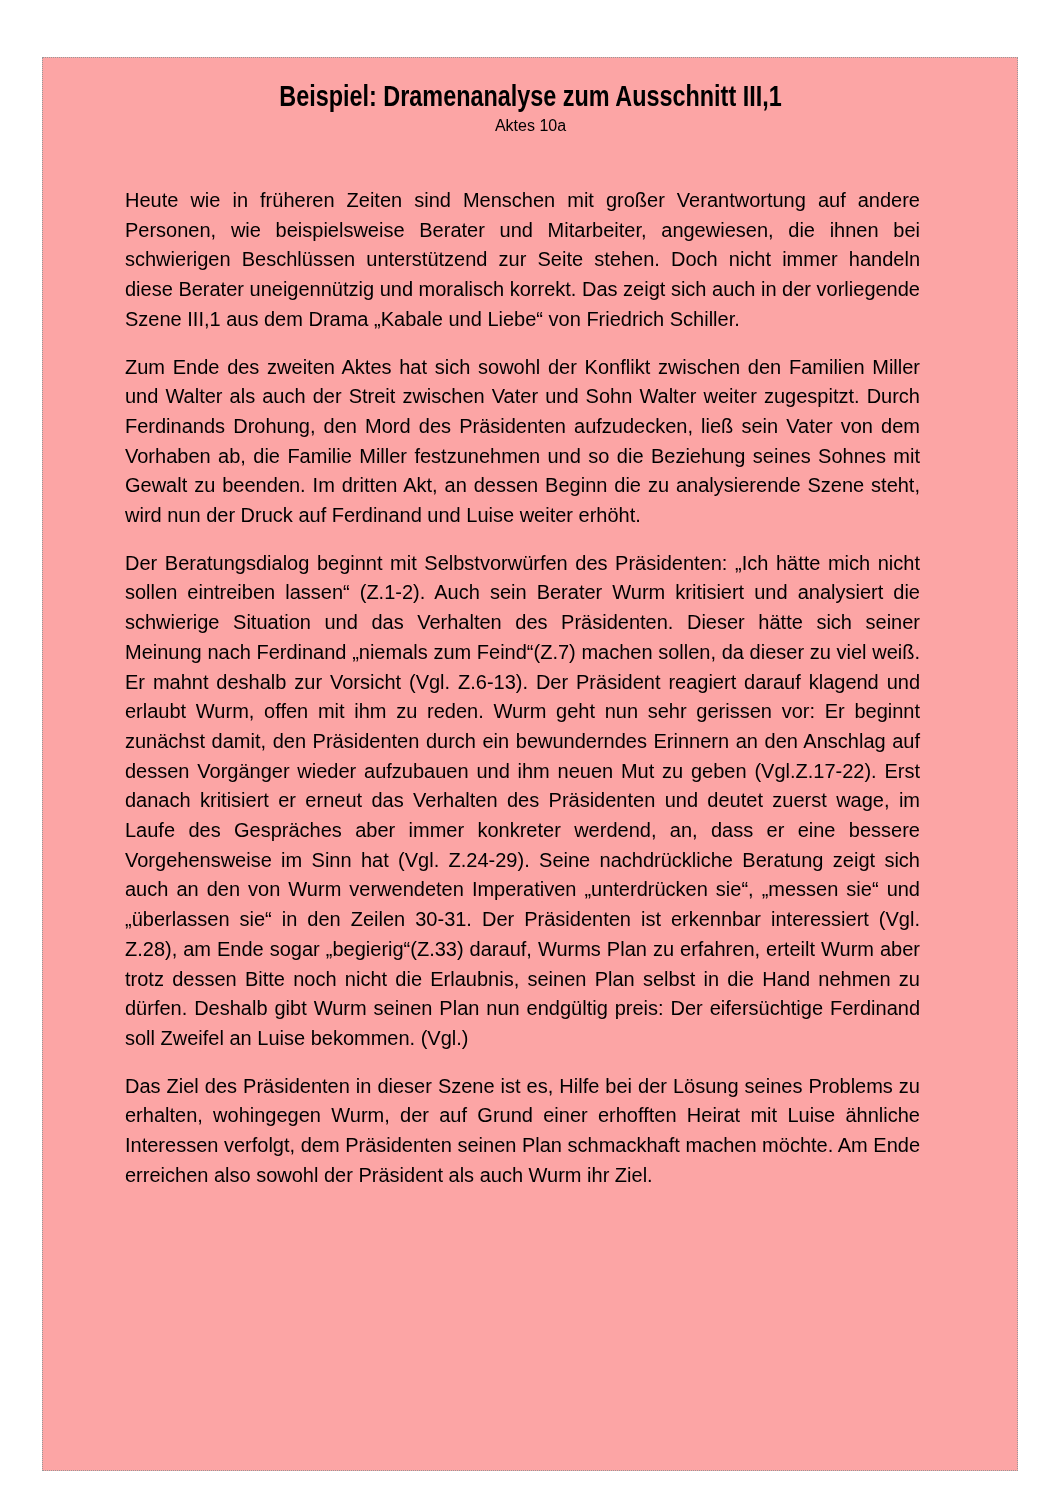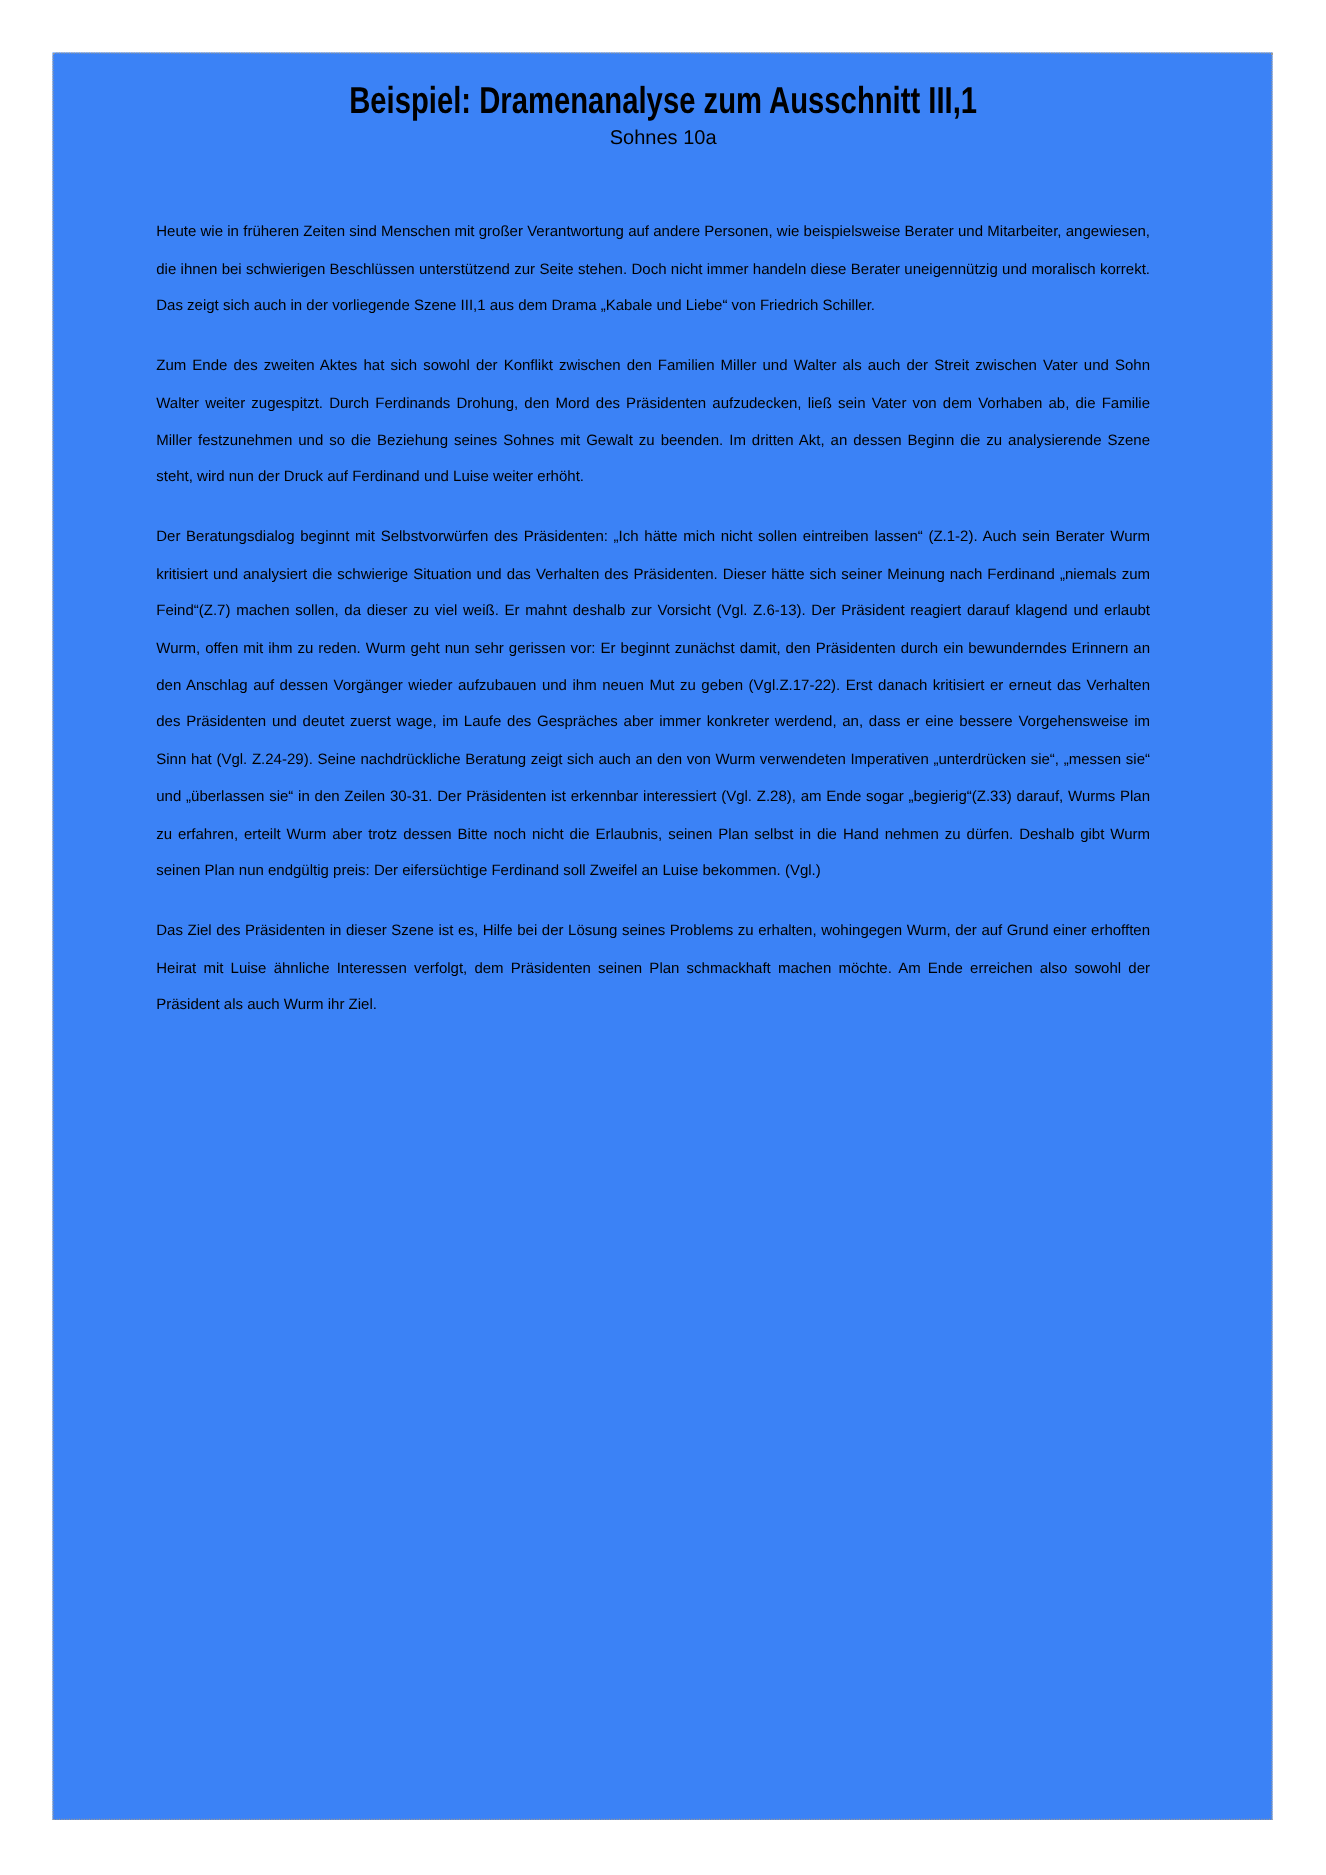--- a/index.html
+++ b/index.html
@@ -10,26 +10,26 @@
   body {
     width: 1061px;
     height: 1500px;
     position: relative;
     font-family: "Liberation Sans", sans-serif;
     color: #000000;
   }
   .page-border {
     position: absolute;
     left: 42px;
-    top: 42px;
+    top: 57px;
     width: 976px;
     height: 1414px;
     border: 1px dotted #999999;
     box-sizing: border-box;
-    background: #3b82f6;
+    background: #fca5a5;
   }
   .content {
     box-sizing: border-box;
     padding: 20px 81px 0 82px; 
     height: 100%;
     overflow: hidden;
   }
   .doc-title {
     margin: 0;
     font-family: "Liberation Sans", sans-serif;
@@ -42,40 +42,40 @@
     transform-origin: 50% 50%;
     letter-spacing: 0px;
   }
   .doc-subtitle {
     margin: 2px 0 0 0;
     font-size: 16px;
     line-height: 20px;
     text-align: center;
   }
   .body-text {
-    font-size: 12px;
+    font-size: 20px;
     line-height: 29.7px;
     text-align: justify;
     margin: 0 16px 18px 0;
     hyphens: none;
     word-spacing: normal;
   }
   .body-text.first {
     margin-top: 50px;
   }
 </style>
 </head>
 <body>
 
 <div class="page-border">
   <div class="content">
 
     <h1 class="doc-title">Beispiel: Dramenanalyse zum Ausschnitt III,1</h1>
 
-    <div class="doc-subtitle">Sohnes 10a</div>
+    <div class="doc-subtitle">Aktes 10a</div>
 
     <p class="body-text first">Heute wie in früheren Zeiten sind Menschen mit großer Verantwortung auf andere Personen, wie beispielsweise Berater und Mitarbeiter, angewiesen, die ihnen bei schwierigen Beschlüssen unterstützend zur Seite stehen. Doch nicht immer handeln diese Berater uneigennützig und moralisch korrekt. Das zeigt sich auch in der vorliegende Szene III,1 aus dem Drama „Kabale und Liebe“ von Friedrich Schiller.</p>
 
     <p class="body-text">Zum Ende des zweiten Aktes hat sich sowohl der Konflikt zwischen den Familien Miller und Walter als auch der Streit zwischen Vater und Sohn Walter weiter zugespitzt. Durch Ferdinands Drohung, den Mord des Präsidenten aufzudecken, ließ sein Vater von dem Vorhaben ab, die Familie Miller festzunehmen und so die Beziehung seines Sohnes mit Gewalt zu beenden. Im dritten Akt, an dessen Beginn die zu analysierende Szene steht, wird nun der Druck auf Ferdinand und Luise weiter erhöht.</p>
 
 
     <p class="body-text">Der Beratungsdialog beginnt mit Selbstvorwürfen des Präsidenten: „Ich hätte mich nicht sollen eintreiben lassen“ (Z.1-2). Auch sein Berater Wurm kritisiert und analysiert die schwierige Situation und das Verhalten des Präsidenten. Dieser hätte sich seiner Meinung nach Ferdinand „niemals zum Feind“(Z.7) machen sollen, da dieser zu viel weiß. Er mahnt deshalb zur Vorsicht (Vgl. Z.6-13). Der Präsident reagiert darauf klagend und erlaubt Wurm, offen mit ihm zu reden. Wurm geht nun sehr gerissen vor: Er beginnt zunächst damit, den Präsidenten durch ein bewunderndes Erinnern an den Anschlag auf dessen Vorgänger wieder aufzubauen und ihm neuen Mut zu geben (Vgl.Z.17-22). Erst danach kritisiert er erneut das Verhalten des Präsidenten und deutet zuerst wage, im Laufe des Gespräches aber immer konkreter werdend, an, dass er eine bessere Vorgehensweise im Sinn hat (Vgl. Z.24-29). Seine nachdrückliche Beratung zeigt sich auch an den von Wurm verwendeten Imperativen „unterdrücken sie“, „messen sie“ und „überlassen sie“ in den Zeilen 30-31. Der Präsidenten ist erkennbar interessiert (Vgl. Z.28), am Ende sogar „begierig“(Z.33) darauf, Wurms Plan zu erfahren, erteilt Wurm aber trotz dessen Bitte noch nicht die Erlaubnis, seinen Plan selbst in die Hand nehmen zu dürfen. Deshalb gibt Wurm seinen Plan nun endgültig preis: Der eifersüchtige Ferdinand soll Zweifel an Luise bekommen. (Vgl.)</p>
 
     <p class="body-text">Das Ziel des Präsidenten in dieser Szene ist es, Hilfe bei der Lösung seines Problems zu erhalten, wohingegen Wurm, der auf Grund einer erhofften Heirat mit Luise ähnliche Interessen verfolgt, dem Präsidenten seinen Plan schmackhaft machen möchte. Am Ende erreichen also sowohl der Präsident als auch Wurm ihr Ziel.</p>
 

